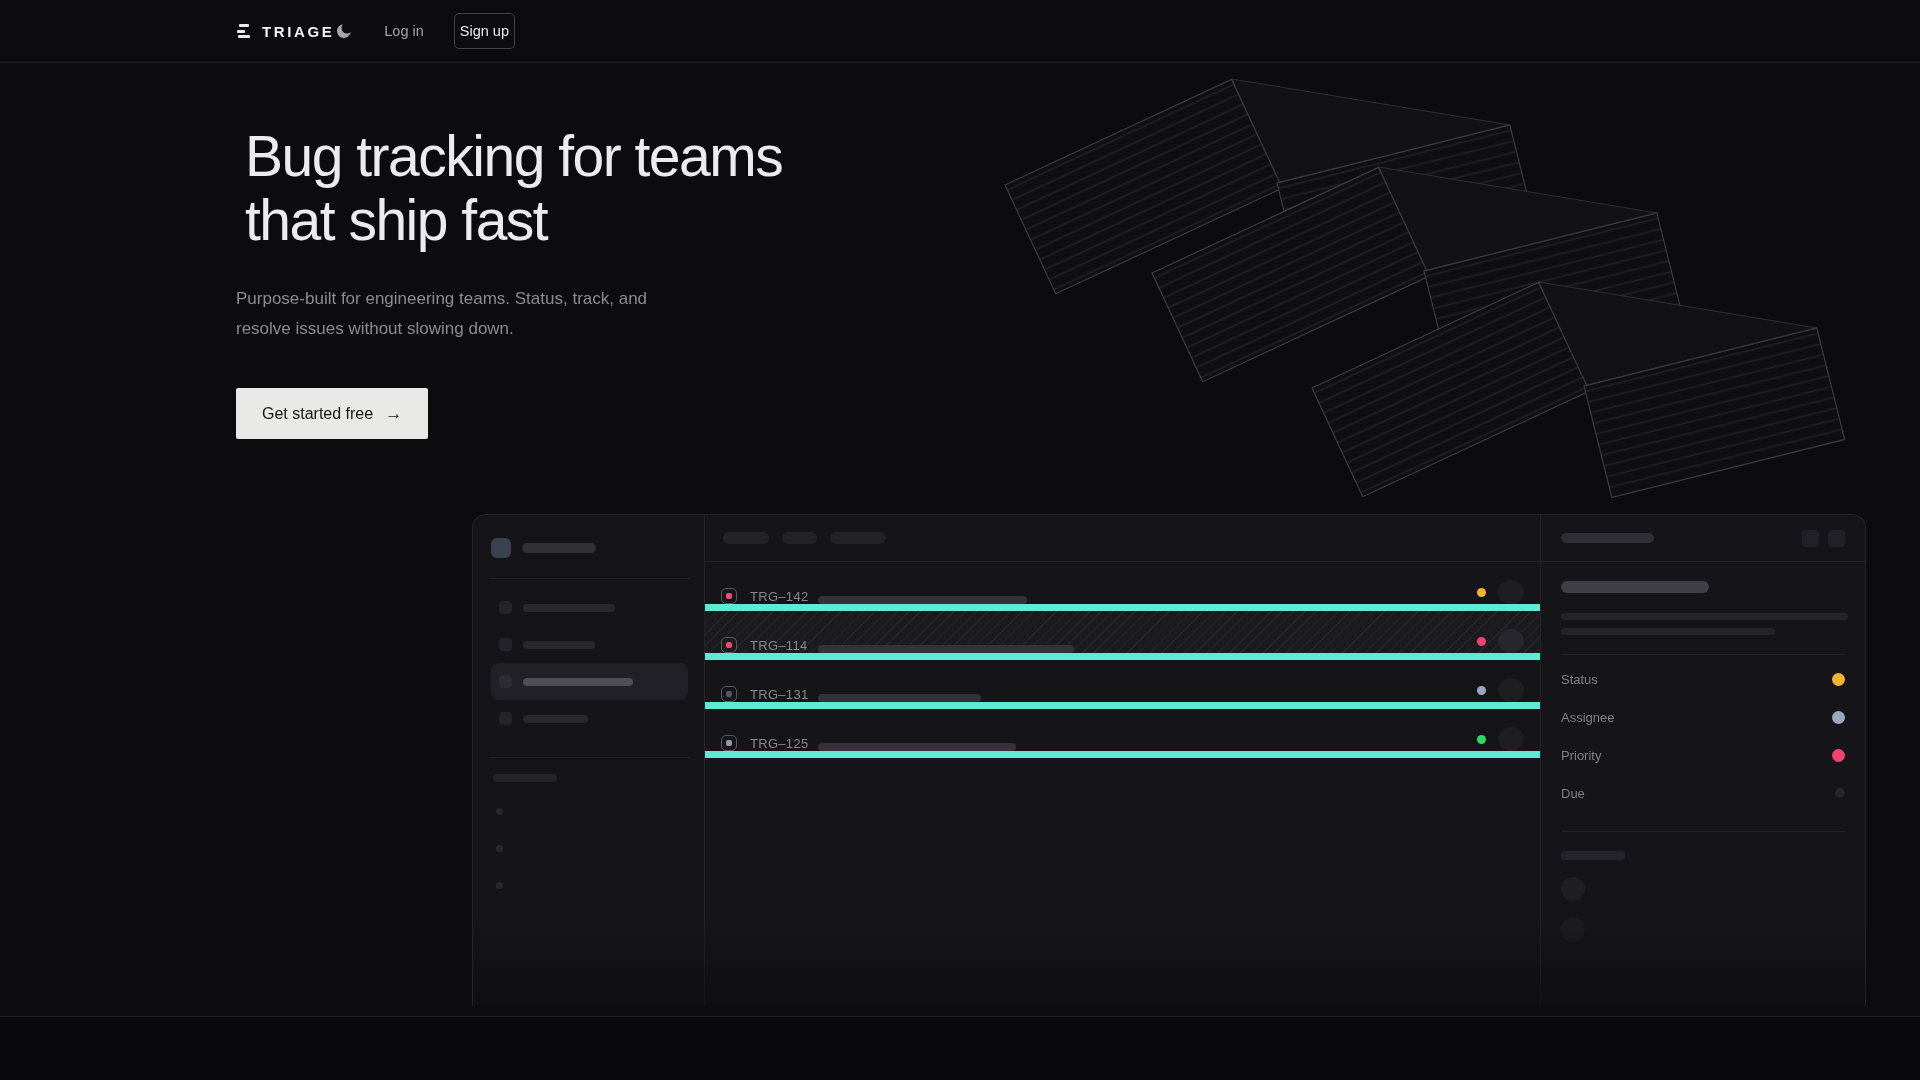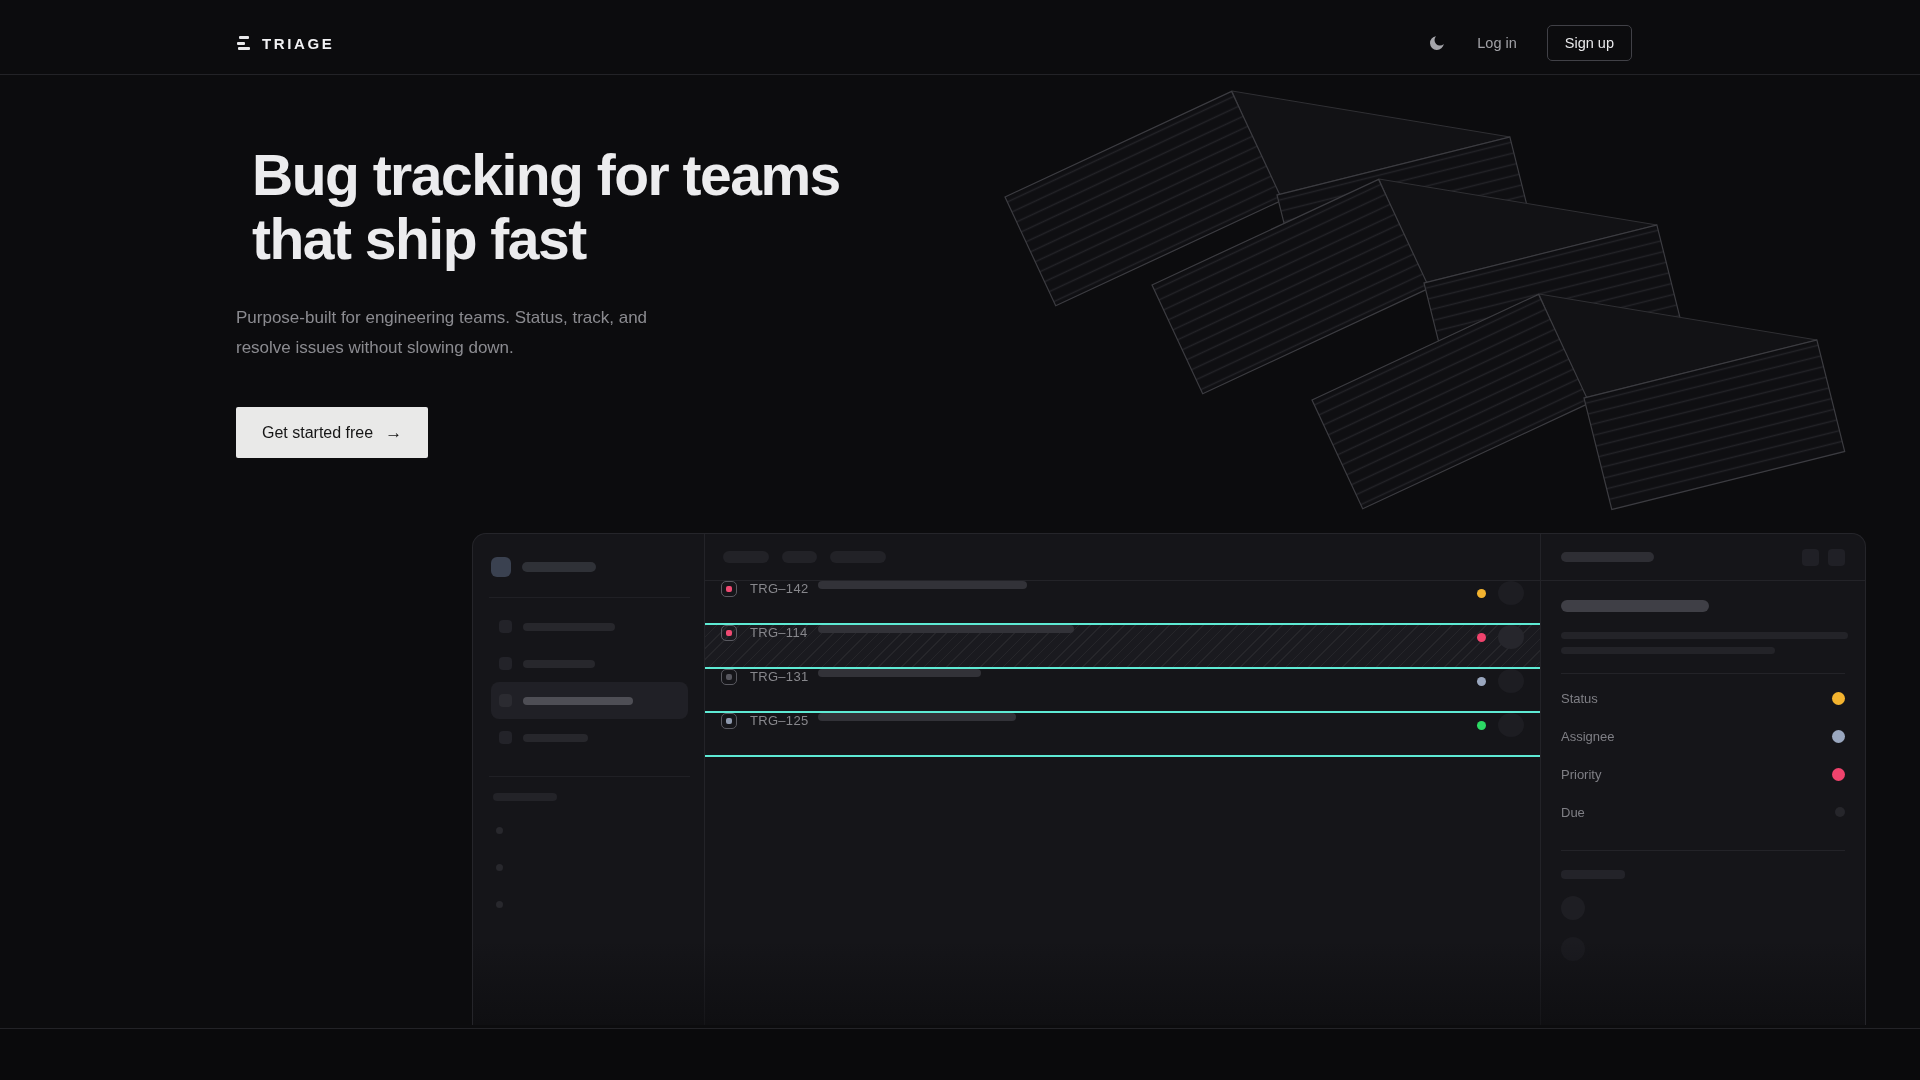--- a/index.html
+++ b/index.html
@@ -6,39 +6,39 @@
   body{
     width:1920px;height:1080px;overflow:hidden;
     background:#0c0c0e;
     font-family:"Liberation Sans","DejaVu Sans",sans-serif;
     -webkit-font-smoothing:antialiased;
   }
   .page{position:relative;width:1920px;height:1080px;background:#0c0c0e;}
 
   
   .nav{position:relative;height:62px;border-bottom:1px solid #232327;z-index:5;background:#0c0c0e;}
-  .nav-inner{margin-left:236px;width:1396px;height:100%;display:flex;align-items:center;justify-content:space-between;margin-top:12px;}
+  .nav-inner{margin-left:236px;width:1396px;height:100%;display:flex;align-items:center;}
   .brand{display:flex;align-items:center;gap:10px;cursor:pointer;}
   .brand-icon{width:16px;height:16px;display:flex;flex-direction:column;justify-content:center;gap:2.5px;}
   .brand-icon span{display:block;height:3px;border-radius:1px;background:#e9e9eb;}
   .brand-icon .b1{width:10px;margin-left:3px;}
   .brand-icon .b2{width:8px;margin-left:1px;}
   .brand-icon .b3{width:12px;margin-left:2px;}
   .brand-name{color:#f2f2f4;font-size:15px;font-weight:bold;letter-spacing:2.6px;}
   .nav-right{display:flex;align-items:center;gap:30px;}
   .theme-btn{width:20px;height:20px;display:flex;align-items:center;justify-content:center;cursor:pointer;background:none;border:none;padding:0;}
   .login{color:#a2a2a7;font-size:14.5px;cursor:pointer;}
-  .signup{background:transparent;border:1px solid #414147;border-radius:5px;color:#e9e9eb;font-size:14.5px;padding:9px 17px;cursor:pointer;font-family:inherit;}
+  .signup{background:transparent;border:1px solid #414147;border-radius:5px;color:#e9e9eb;font-size:14.5px;padding:9px 5px;cursor:pointer;font-family:inherit;}
 
   
   .hero{position:relative;z-index:1;}
   .wireframes{position:absolute;top:0;left:960px;z-index:0;pointer-events:none;}
   .hero-content{position:relative;z-index:2;margin-left:236px;width:1396px;padding-top:52px;}
   .hero h1{
-    margin:16px;color:#ececee;font-size:57px;line-height:64px;font-weight:700;letter-spacing:-1.5px;
+    margin:9px;color:#ececee;font-size:57px;line-height:64px;font-weight:400;letter-spacing:-1.5px;
   }
   .hero-sub{margin:32px 0 0 0;color:#8b8b90;font-size:17px;line-height:30px;}
   .cta{
     margin-top:44px;display:inline-flex;align-items:center;gap:12px;
     background:#e9e9e8;color:#161616;border:none;border-radius:2px;
     font-size:16px;font-weight:500;font-family:inherit;
     padding:0 26px;height:51px;cursor:pointer;
   }
   .cta-arrow{font-size:17px;line-height:1;}
 
@@ -64,21 +64,21 @@
   .side-item.active .sq{background:#2b2b31;}
   .side-item.active .bar{background:#4e4e55;}
   .side-section-pill{width:64px;height:8px;border-radius:4px;background:#232328;margin:16px 0 0 2px;}
   .side-dots{display:flex;flex-direction:column;gap:30px;margin:26px 0 0 5px;}
   .side-dot{width:7px;height:7px;border-radius:50%;background:#28282d;}
 
   
   .mk-list{display:flex;flex-direction:column;min-width:0;}
   .list-header{height:46px;flex:none;border-bottom:1px solid #232328;display:flex;align-items:center;gap:13px;padding:0 18px;}
   .tab-pill{height:12px;border-radius:6px;background:#222227;}
-  .issue-row{height:42px;flex:none;display:flex;align-items:flex-start;padding:0 16px;border-bottom:2px solid #5eead4;position:relative;}
+  .issue-row{height:42px;flex:none;display:flex;align-items:flex-end;padding:0 16px;border-bottom:7px solid #5eead4;position:relative;}
   .issue-row.selected{
     background:repeating-linear-gradient(135deg, rgba(255,255,255,0.05) 0 1px, transparent 1px 8px), #1a1a1f;
   }
   .issue-type{width:16px;height:16px;box-sizing:border-box;border:1.5px solid #595960;border-radius:5px;display:flex;align-items:center;justify-content:center;flex:none;}
   .issue-type i{display:block;width:6px;height:6px;border-radius:2px;}
   .issue-id{margin-left:13px;width:62px;flex:none;color:#87878c;font-size:13px;letter-spacing:.3px;}
   .issue-bar{height:8px;border-radius:4px;background:#323238;margin-left:6px;}
   .issue-right{margin-left:auto;display:flex;align-items:center;gap:12px;}
   .status-dot{width:9px;height:9px;border-radius:50%;flex:none;}
   .issue-avatar{width:26px;height:24px;border-radius:50%;background:#1d1d22;flex:none;}

